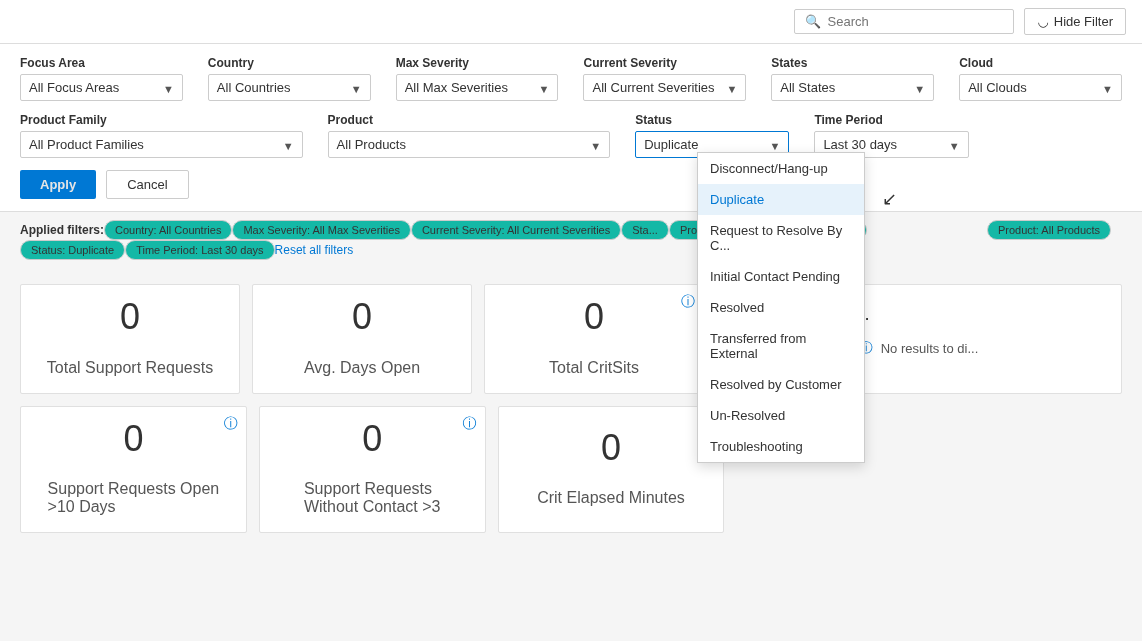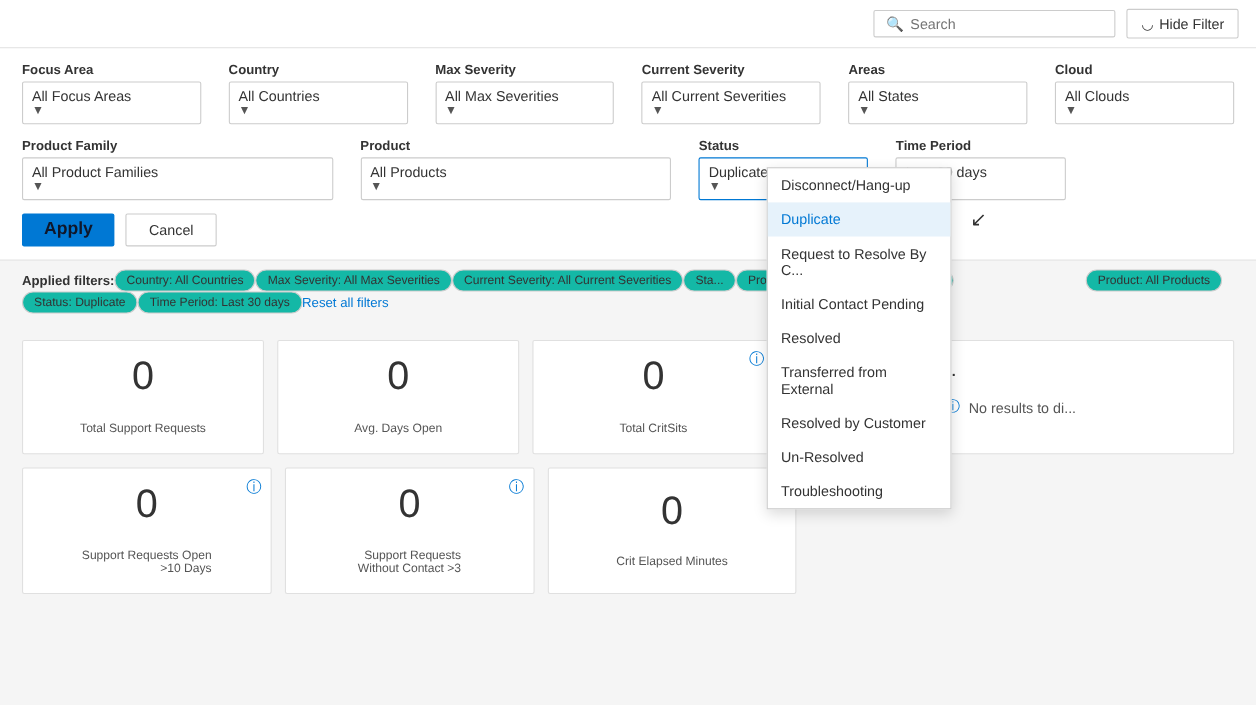--- a/index.html
+++ b/index.html
@@ -82,51 +82,50 @@
       flex: 1;
       min-width: 120px;
     }
     .filter-group label {
       font-size: 12px;
       font-weight: 600;
       color: #333;
     }
     .filter-select {
       display: flex;
-      align-items: flex-start;
+      align-items: flex-end;
       justify-content: space-between;
       border: 1px solid #ccc;
       border-radius: 2px;
       padding: 5px 8px;
       background: #fff;
       cursor: pointer;
       font-size: 13px;
       color: #333;
       position: relative;
-      flex-direction: column;
     }
     .filter-select .arrow {
       color: #555;
       font-size: 11px;
     }
     .filter-select.active {
       border-color: #0078d4;
     }
     .action-row {
       display: flex;
       gap: 10px;
       margin-bottom: 4px;
     }
     .btn-apply {
       background: #0078d4;
       border: none;
       border-radius: 2px;
-      color: #0f172a;
+      color: #e5e5e5;
       padding: 6px 20px;
-      font-size: 16px;
+      font-size: 13px;
       cursor: pointer;
       font-weight: 600;
     }
     .btn-cancel {
       background: #fff;
       border: 1px solid #ccc;
       border-radius: 2px;
       color: #333;
       padding: 6px 20px;
       font-size: 13px;
@@ -190,23 +189,23 @@
       font-size: 14px;
       cursor: pointer;
     }
     .card-value {
       font-size: 36px;
       font-weight: 300;
       color: #333;
       line-height: 1.1;
     }
     .card-label {
-      font-size: 11px;
+      font-size: 16px;
       color: #555;
-      text-align: right;
+      text-align: left;
       margin-top: 22px;
     }
     .card-wide {
       flex: 2;
     }
     .no-results {
       display: flex;
       align-items: center;
       gap: 8px;
       color: #555;
@@ -287,21 +286,21 @@
       </div>
     </div>
     <div class="filter-group">
       <label>Current Severity</label>
       <div class="filter-select">
         <span>All Current Severities</span>
         <span class="arrow">▼</span>
       </div>
     </div>
     <div class="filter-group">
-      <label>Areas</label>
+      <label>States</label>
       <div class="filter-select">
         <span>All States</span>
         <span class="arrow">▼</span>
       </div>
     </div>
     <div class="filter-group">
       <label>Cloud</label>
       <div class="filter-select">
         <span>All Clouds</span>
         <span class="arrow">▼</span>

